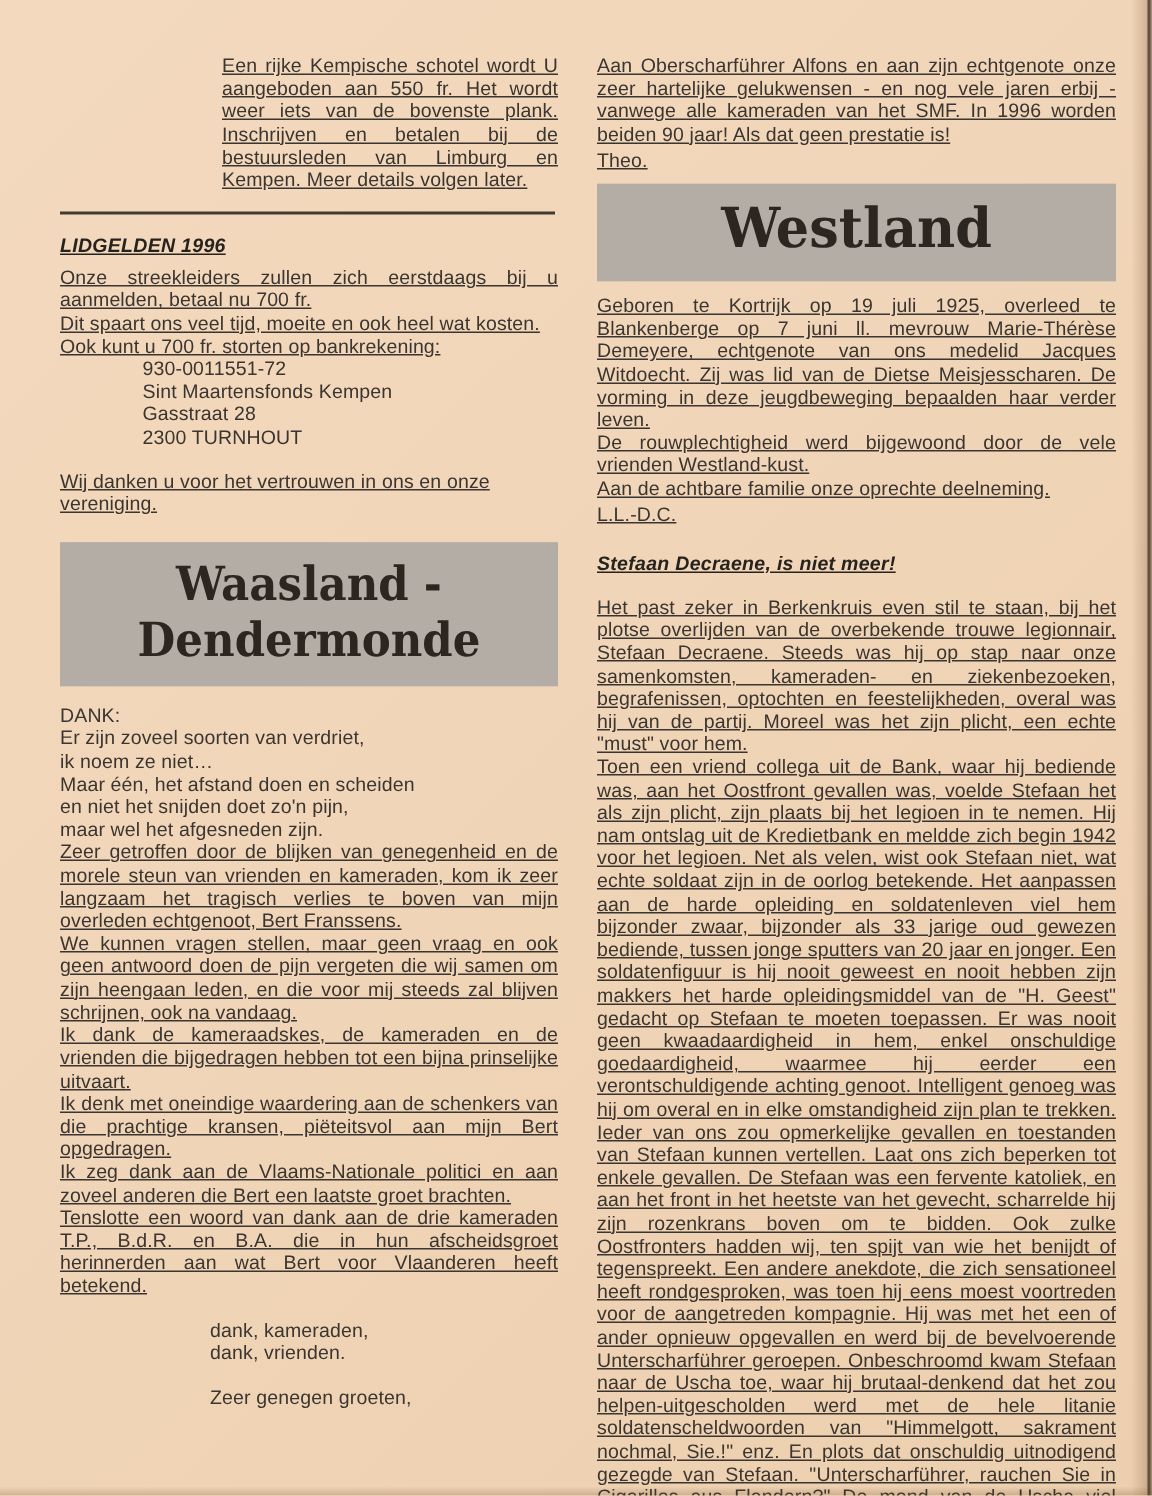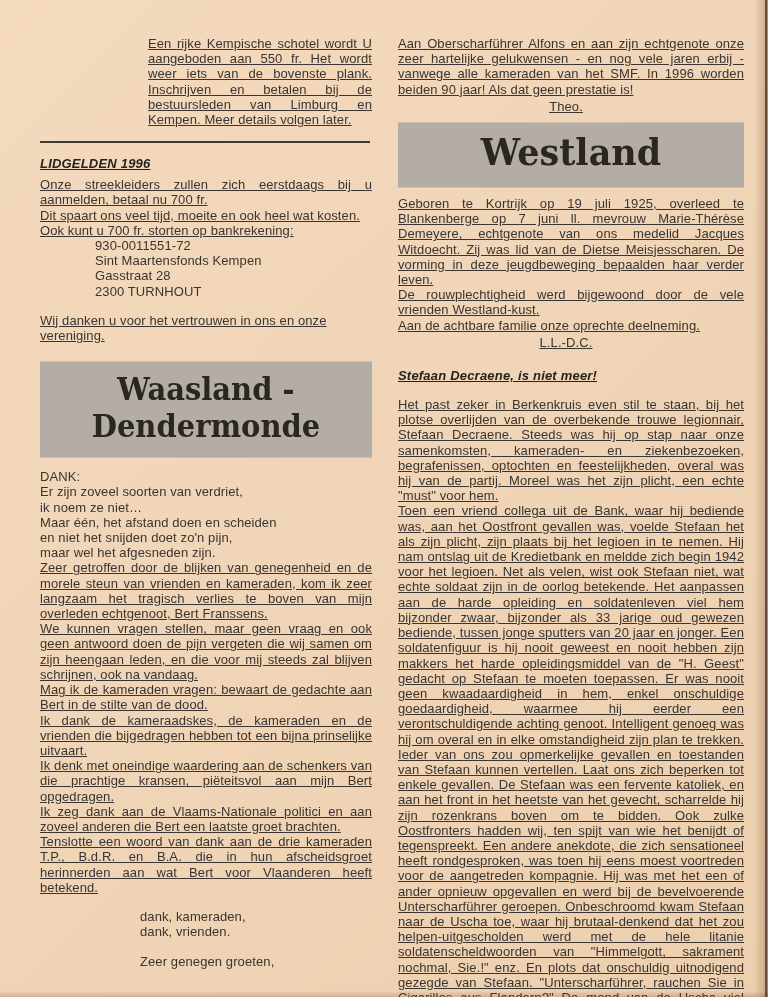--- a/index.html
+++ b/index.html
@@ -73,21 +73,21 @@
   }
   .banner-westland{
     font-size:35px;
     padding:8px 0 13px 0;
     margin-top:10px;
     transform:scaleY(1.05);
   }
   .dank{margin-top:15px;}
   .closing{margin-left:100px;margin-top:14px;}
   .spacer{height:15px;}
-  .sign-right{text-align:center;padding-right:10px;margin-top:2px;}
+  .sign-right{text-align:left;padding-right:10px;margin-top:2px;}
   .stefaan-title{margin-top:18px;margin-bottom:14px;}
   .obit{margin-top:10px;}
 </style>
 </head>
 <body>
 
 <div class="paper"></div>
 
 <div class="columns">
 
@@ -112,21 +112,20 @@
 
     <div class="dank">
       <div class="body">DANK:</div>
       <div class="body">Er zijn zoveel soorten van verdriet,</div>
       <div class="body">ik noem ze niet…</div>
       <div class="body">Maar één, het afstand doen en scheiden</div>
       <div class="body">en niet het snijden doet zo'n pijn,</div>
       <div class="body">maar wel het afgesneden zijn.</div>
       <p class="body justify">Zeer getroffen door de blijken van genegenheid en de morele steun van vrienden en kameraden, kom ik zeer langzaam het tragisch verlies te boven van mijn overleden echtgenoot, Bert Franssens.</p>
       <p class="body justify">We kunnen vragen stellen, maar geen vraag en ook geen antwoord doen de pijn vergeten die wij samen om zijn heengaan leden, en die voor mij steeds zal blijven schrijnen, ook na vandaag.</p>
-      <p class="body justify">Mag ik de kameraden vragen: bewaart de gedachte aan Bert in de stilte van de dood.</p>
       <p class="body justify">Ik dank de kameraadskes, de kameraden en de vrienden die bijgedragen hebben tot een bijna prinselijke uitvaart.</p>
       <p class="body justify">Ik denk met oneindige waardering aan de schenkers van die prachtige kransen, piëteitsvol aan mijn Bert opgedragen.</p>
       <p class="body justify">Ik zeg dank aan de Vlaams-Nationale politici en aan zoveel anderen die Bert een laatste groet brachten.</p>
       <p class="body justify">Tenslotte een woord van dank aan de drie kameraden T.P., B.d.R. en B.A. die in hun afscheidsgroet herinnerden aan wat Bert voor Vlaanderen heeft betekend.</p>
       <div class="closing">
         <div class="body">dank, kameraden,</div>
         <div class="body">dank, vrienden.</div>
         <div class="spacer"></div>
         <div class="body">Zeer genegen groeten,</div>
 

